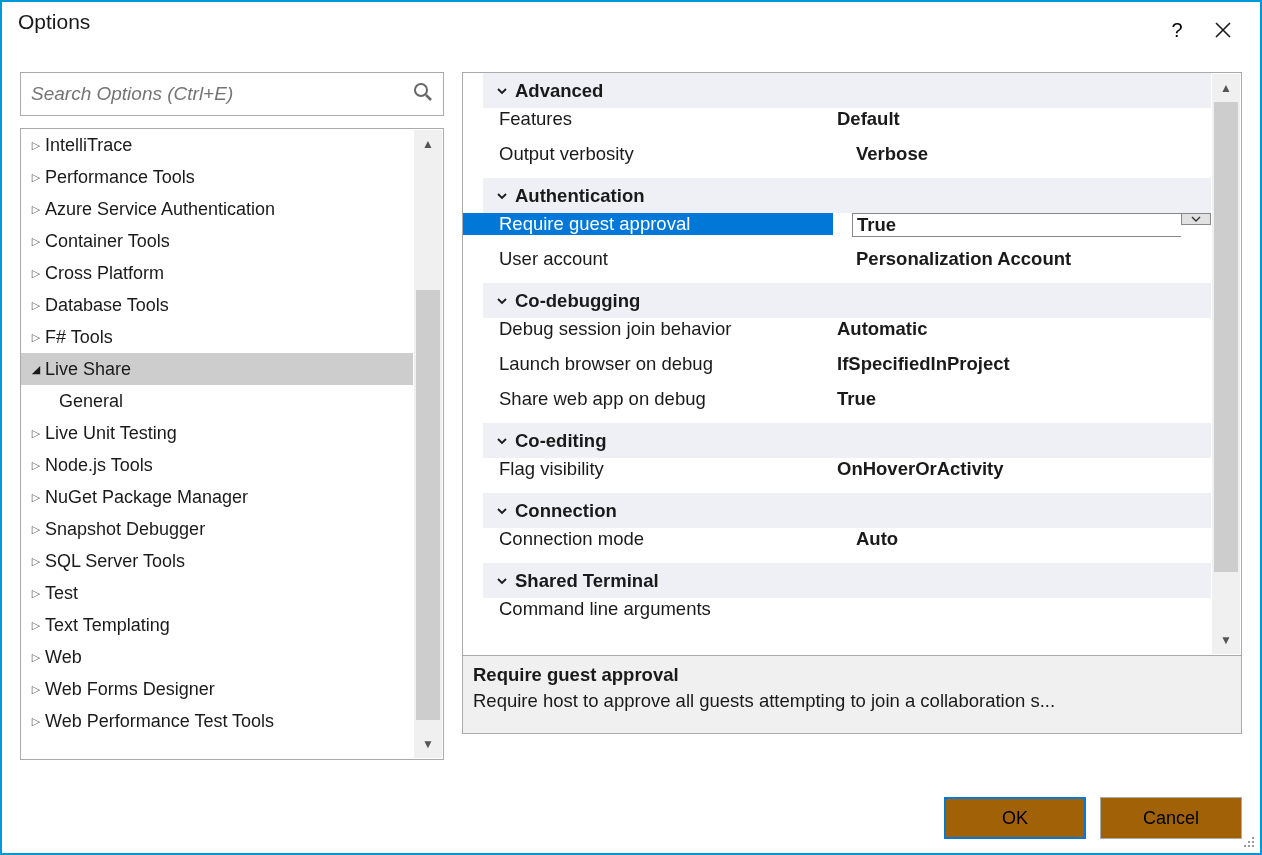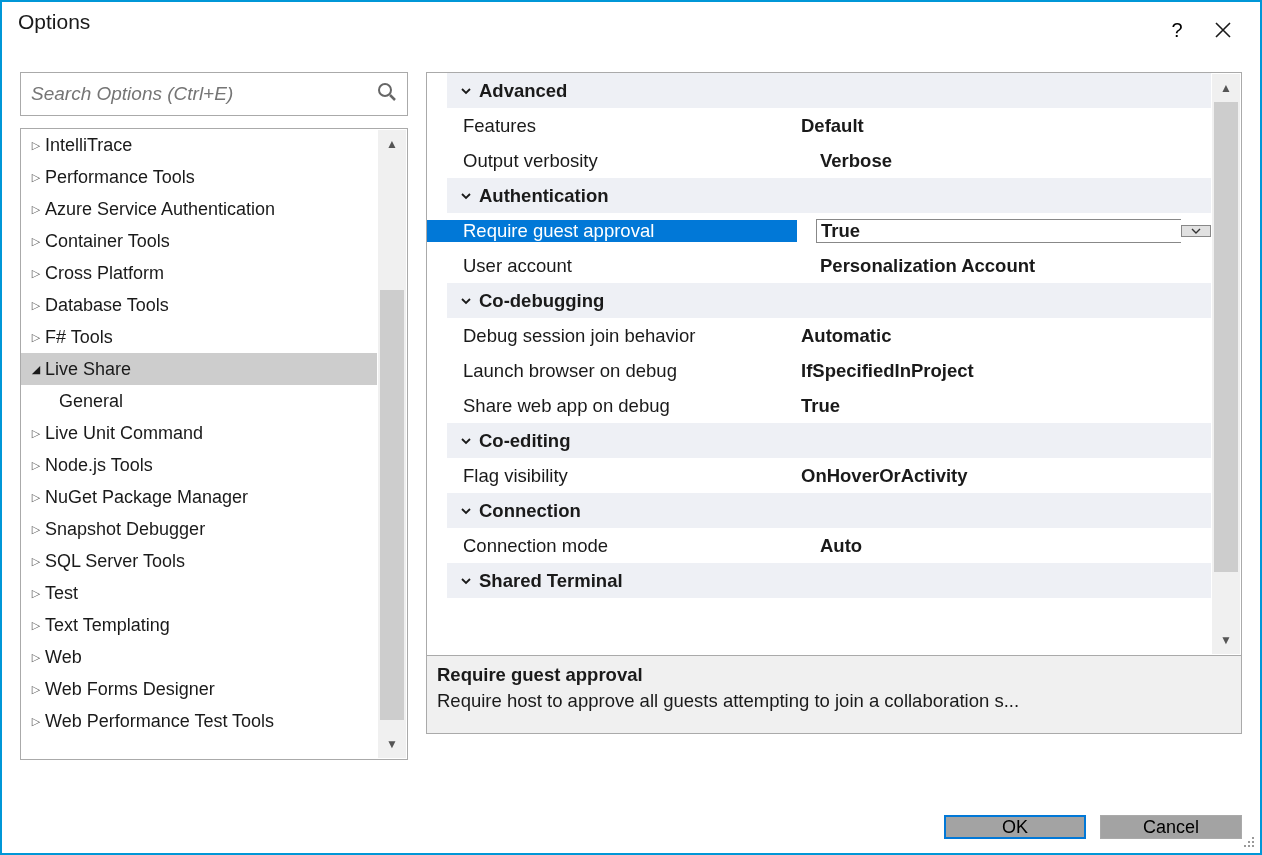--- a/index.html
+++ b/index.html
@@ -34,21 +34,21 @@
     cursor: pointer;
   }
   .content {
     display: flex;
     padding: 12px 18px 0 18px;
     gap: 18px;
     height: 700px;
   }
   
   .left {
-    width: 388px;
+    width: 424px;
     display: flex;
     flex-direction: column;
   }
   .searchwrap {
     border: 1px solid #aaa;
     height: 44px;
     display: flex;
     align-items: center;
     padding: 0 10px;
     background: #fff;
@@ -147,21 +147,21 @@
     margin-left: 20px;
   }
   .pg-cat .caret {
     width: 26px;
     display:inline-flex;justify-content:center;
     font-size: 13px;
   }
   .pg-row {
     height: 35px;
     display: flex;
-    align-items: center;
+    align-items: flex-start;
     font-size: 18.5px;
   }
   .pg-row .pname {
     width: 370px;
     padding-left: 36px;
     display:flex;align-items:center;
     color:#1a1a1a;
   }
   .pg-row .pval {
     flex: 1;
@@ -202,22 +202,22 @@
   
   .footer {
     position: absolute;
     bottom: 14px;
     right: 18px;
     display:flex;
     gap:14px;
   }
   .btn {
     width: 142px;
-    height: 24px;
-    background:#a3a3a3;
+    height: 42px;
+    background:#a16207;
     border:1px solid #aaa;
     font-size:18px;
     display:flex;align-items:center;justify-content:center;
     cursor:pointer;
   }
   .btn.primary { border:2px solid #0178d7; }
   .grip {
     position:absolute;bottom:3px;right:3px;
     width:14px;height:14px;
     background:
@@ -285,21 +285,21 @@
           </div>
           <div class="tree-item selected expanded">
             <span class="caret">◢</span>
             <span>Live Share</span>
           </div>
           <div class="tree-item tree-child">
             <span>General</span>
           </div>
           <div class="tree-item">
             <span class="caret">▷</span>
-            <span>Live Unit Command</span>
+            <span>Live Unit Testing</span>
           </div>
           <div class="tree-item">
             <span class="caret">▷</span>
             <span>Node.js Tools</span>
           </div>
           <div class="tree-item">
             <span class="caret">▷</span>
             <span>NuGet Package Manager</span>
           </div>
           <div class="tree-item">
@@ -425,20 +425,21 @@
           </div>
           <div class="pg-cat">
             <span class="caret">
               <svg width="12" height="12" viewBox="0 0 12 12">
                 <path d="M2 4 L6 8 L10 4" fill="none" stroke="#1a1a1a" stroke-width="1.8"></path>
               </svg>
             </span>
             <span>Shared Terminal</span>
           </div>
           <div class="pg-row">
+            <div class="pname">Command line arguments</div>
             <div class="pval"></div>
           </div>
         </div>
       <div class="pg-vsb">
         <div class="arrow">▲</div>
         <div class="thumb"></div>
         <div class="arrow" style="position:absolute;bottom:0;left:0;right:0">▼</div>
       </div>
     </div>
     <div class="descbox">

